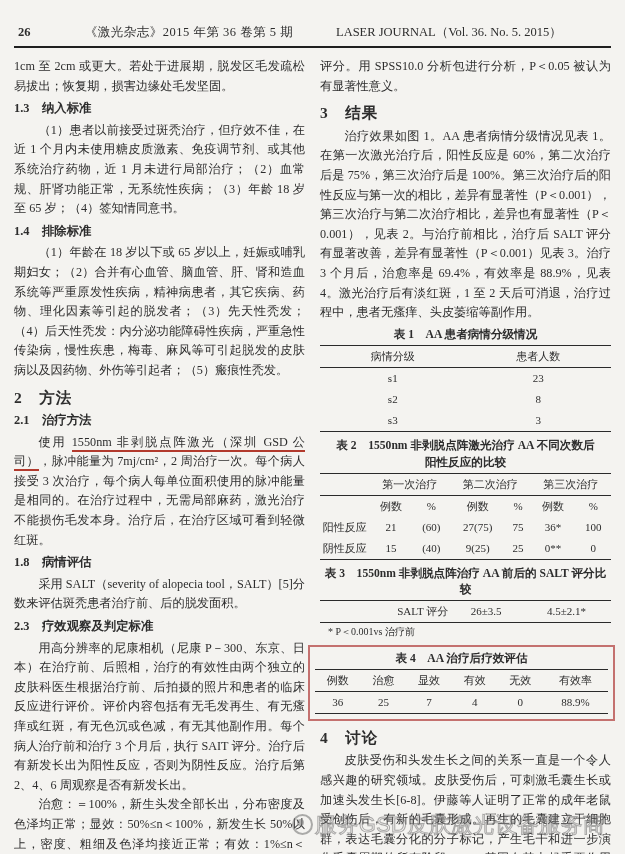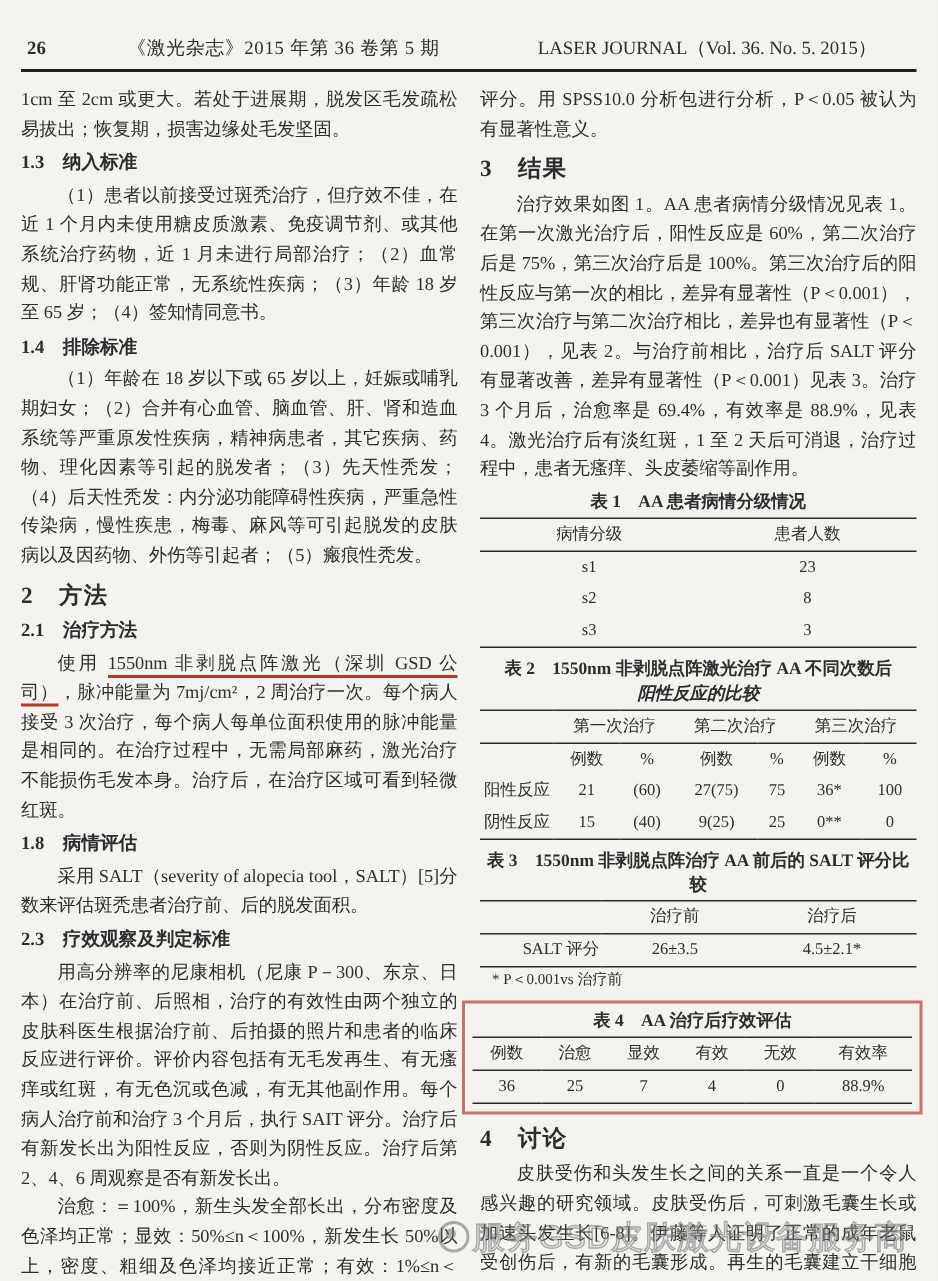--- a/index.html
+++ b/index.html
@@ -19,21 +19,21 @@
   }
   
   .page-header{
     display:flex;align-items:baseline;
     font-size:12.5px;
     padding:2px 4px 5px 4px;
     border-bottom:2px solid #1f1f1f;
   }
   .page-header .pnum{width:46px;font-weight:bold;}
   .page-header .jcn{width:250px;text-align:center;letter-spacing:.5px;}
-  .page-header .jen{flex:1;text-align:center;padding-left:22px;font-family:"Liberation Serif",serif;}
+  .page-header .jen{flex:1;text-align:left;padding-left:22px;font-family:"Liberation Serif",serif;}
   
   .columns{
     display:flex;gap:15px;margin-top:9px;
   }
   .col{width:292px;font-size:12.2px;line-height:19.6px;text-align:justify;}
   p.body{margin:0;text-indent:2em;}
   p.noindent{margin:0;text-indent:0;}
   .subhead{margin:3px 0 2px 0;font-weight:bold;font-size:12.4px;text-indent:0;}
   .sechead{margin:7px 0 4px 0;font-weight:bold;font-size:15.5px;letter-spacing:1px;text-indent:0;}
   .red-underline{border-bottom:2px solid #b23a2d;padding-bottom:1px;}
@@ -134,21 +134,21 @@
           <tr>
             <td>s3</td>
             <td>3</td>
           </tr>
         </tbody>
           </table>
       </div>
 
       <div class="tblwrap">
         <div class="tbl-caption">表 2　1550nm 非剥脱点阵激光治疗 AA 不同次数后</div>
-        <div class="tbl-caption" style="margin-top:-1px;font-style:italic;">阳性反应的比较</div>
+        <div class="tbl-caption" style="margin-top:-1px;">阳性反应的比较</div>
         <table class="tbl">
           <tbody>
               <tr class="rule">
             <th style="width:17%;"></th>
             <th colspan="2">第一次治疗</th>
             <th colspan="2">第二次治疗</th>
             <th colspan="2">第三次治疗</th>
           </tr>
           <tr>
             <th></th>
@@ -178,25 +178,20 @@
             <td>0</td>
           </tr>
         </tbody>
           </table>
       </div>
 
       <div class="tblwrap">
         <div class="tbl-caption">表 3　1550nm 非剥脱点阵治疗 AA 前后的 SALT 评分比较</div>
         <table class="tbl">
           <tbody>
-              <tr class="rule">
-            <th style="width:28%;"></th>
-            <th>治疗前</th>
-            <th>治疗后</th>
-          </tr>
           <tr>
             <td style="text-align:right;padding-left:10px;">SALT 评分</td>
             <td>26±3.5</td>
             <td>4.5±2.1*</td>
           </tr>
         </tbody>
           </table>
         <p class="footnote">* P＜0.001vs 治疗前</p>
       </div>
 

